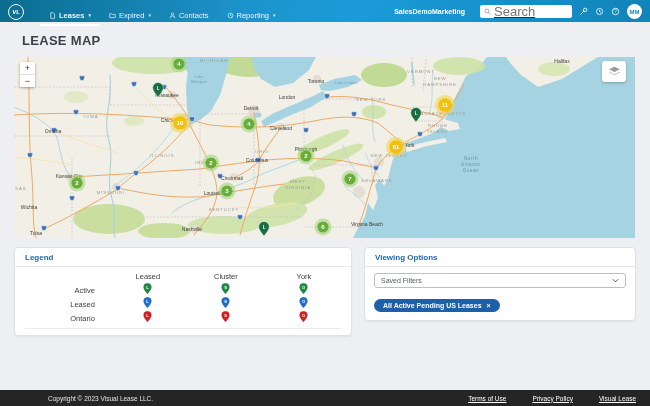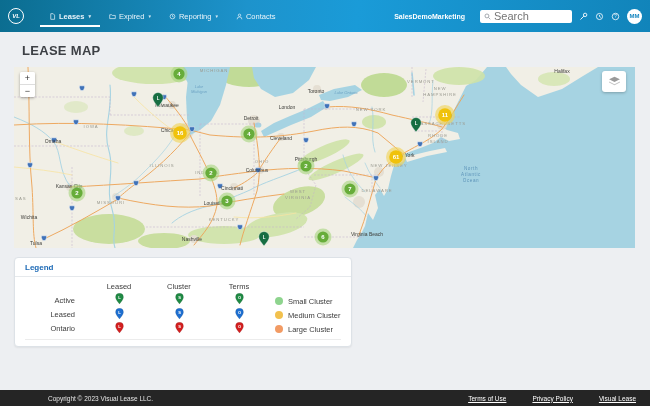--- a/index.html
+++ b/index.html
@@ -5,38 +5,38 @@
   * { margin:0; padding:0; box-sizing:border-box; }
   html,body { width:650px; height:406px; }
   body {
     font-family:"Liberation Sans", sans-serif;
     background:#edeff2;
     position:relative;
     overflow:hidden;
   }
   
   .nav {
-    height:22px; display:flex; align-items:center; padding:16px 8px;
+    height:22px; display:flex; align-items:flex-start; padding:4px 8px;
     background:linear-gradient(95deg,#0b6d90 0%,#1d93cc 38%,#1a9bd8 55%,#1184ba 100%);
   }
   .logo {
     width:16px; height:16px; border:1.3px solid #fff; border-radius:50%;
     display:flex; align-items:center; justify-content:center;
     color:#fff; font-size:6px; font-weight:bold; font-style:italic; margin-right:16px; flex:none; cursor:pointer;
   }
   #nav-items { display:flex; height:22px; }
   .nav-item { display:flex; align-items:center; gap:3px; color:#eaf4fa; font-size:7.5px; padding:0 9px; cursor:pointer; position:relative; }
   .nav-item.active { box-shadow:inset 0 -2px 0 #fff; font-weight:bold; }
   .nav-item svg { width:7px; height:7px; display:block; }
   .caret { font-size:5px; opacity:.9; margin-left:1px; }
   .nav-right { margin-left:auto; display:flex; align-items:center; gap:7px; }
   .account { color:#fff; font-size:7px; font-weight:600; margin-right:8px; }
   .search { background:#fff; border-radius:2px; height:13px; width:92px; display:flex; align-items:center; padding:0 4px; gap:3px; }
   .search svg { width:7px; height:7px; color:#8b9299; flex:none; }
-  .search input { border:0; outline:0; font-size:11px; width:100%; color:#333; background:transparent; font-family:"Liberation Sans",sans-serif; }
+  .search input { border:0; outline:0; font-size:13px; width:100%; color:#333; background:transparent; font-family:"Liberation Sans",sans-serif;text-decoration:underline; }
   .nav-ic { color:#eaf4fa; display:flex; cursor:pointer; }
   .nav-ic svg { width:9px; height:9px; }
   .avatar { width:15px; height:15px; border-radius:50%; background:#fff; color:#1787c0; font-size:6px; font-weight:bold; display:flex; align-items:center; justify-content:center; cursor:pointer; }
   
   main { padding:7px 14px 0; }
   h1 { font-size:13px; color:#3d4045; font-weight:600; letter-spacing:.3px; margin:4px 8px 9px; }
   .map-wrap { position:relative; width:621px; height:181px; background:#a6d3e2; }
   .map-wrap > svg { width:100%; height:100%; display:block; }
   .lbl-state { font-size:4.3px; fill:#9b9b91; letter-spacing:.9px; text-anchor:middle; }
   .lbl-city  { font-size:5px;  fill:#3e3e3a; text-anchor:middle; }
@@ -48,21 +48,21 @@
   .zoom-ctl button { display:block; width:100%; height:12px; border:0; background:#fff; font-size:9px; line-height:11px; color:#333; padding:0; cursor:pointer; font-family:"Liberation Sans",sans-serif; }
   .zoom-ctl .sep { height:1px; background:#ddd; }
   .layers-ctl { position:absolute; right:9px; top:4px; width:24px; height:21px; background:#fff; border:0; border-radius:3px; box-shadow:0 1px 3px rgba(0,0,0,.25); display:flex; align-items:center; justify-content:center; cursor:pointer; }
   .layers-ctl svg { width:13px; height:11px; }
   
   .panels { display:flex; gap:12px; margin-top:9px; align-items:flex-start; }
   .panel { background:#fff; border:1px solid #dde2e7; border-radius:4px; box-shadow:0 1px 2px rgba(0,0,0,.06); }
   .panel-h { font-size:8px; font-weight:bold; color:#1a68b5; padding:5px 10px 4px; border-bottom:1px solid #e6e9ec; }
   .legend { width:338px; }
   .viewing { flex:1; }
-  .legend-b { display:flex; padding:2px 8px 0; }
+  .legend-b { display:flex; padding:2px 8px 0;flex-direction:column; }
   #legend-table { border-collapse:collapse; font-size:7.5px; color:#3c3c3c; }
   #legend-table th, #legend-table td { font-weight:normal; height:14px; padding:0; }
   #legend-table .rowlab { width:66px; text-align:right; padding-right:14px; }
   #legend-table .pincol { width:60px; text-align:center; }
   #cluster-legend { margin-left:6px; margin-top:15px; }
   .cl-row { display:flex; align-items:center; gap:5px; height:14px; font-size:7.5px; color:#3c3c3c; }
   .cl-dot { width:8px; height:8px; border-radius:50%; flex:none; }
   .legend-foot { border-top:1px solid #ececec; margin:3px 10px 0; height:7px; }
   .viewing-b { padding:6px 9px 8px; }
   .select { border:1px solid #b9c1c9; border-radius:3px; height:15px; display:flex; align-items:center; justify-content:space-between; padding:0 6px; font-size:7px; color:#5a6068; background:#fff; cursor:pointer; }
@@ -97,35 +97,35 @@
           <svg viewBox="0 0 10 10" fill="none" stroke="currentColor" stroke-width="1">
             <path d="M1,2.5 h3 l1,1 h4 v4.5 h-8 z"></path>
           </svg>
         </span>
         <span>Expired</span>
         <span class="caret">▾</span>
       </div>
       <div class="nav-item">
         <span>
           <svg viewBox="0 0 10 10" fill="none" stroke="currentColor" stroke-width="1">
+            <circle cx="5" cy="3.2" r="1.7"></circle>
+            <path d="M1.6,9 a3.4,3.4 0 0 1 6.8,0"></path>
+          </svg>
+        </span>
+        <span>Contacts</span>
+      </div>
+      <div class="nav-item">
+        <span>
+          <svg viewBox="0 0 10 10" fill="none" stroke="currentColor" stroke-width="1">
             <circle cx="5" cy="5" r="3.4"></circle>
             <polyline points="5,3 5,5 6.8,5.8"></polyline>
           </svg>
         </span>
         <span>Reporting</span>
         <span class="caret">▾</span>
-      </div>
-      <div class="nav-item">
-        <span>
-          <svg viewBox="0 0 10 10" fill="none" stroke="currentColor" stroke-width="1">
-            <circle cx="5" cy="3.2" r="1.7"></circle>
-            <path d="M1.6,9 a3.4,3.4 0 0 1 6.8,0"></path>
-          </svg>
-        </span>
-        <span>Contacts</span>
       </div>
     </nav>
   <div class="nav-right">
     <span class="account">SalesDemoMarketing</span>
     <div class="search">
       <svg viewBox="0 0 10 10" fill="none" stroke="currentColor" stroke-width="1.1">
           <circle cx="4.2" cy="4.2" r="2.8"></circle>
           <line x1="6.4" y1="6.4" x2="9" y2="9"></line>
         </svg>
       <input placeholder="Search" style="">
@@ -430,21 +430,21 @@
   <section class="panels">
     <div class="panel legend">
       <div class="panel-h">Legend</div>
       <div class="legend-b">
         <table id="legend-table">
             <tbody>
               <tr>
                 <th class="rowlab"></th>
                 <th class="pincol">Leased</th>
                 <th class="pincol">Cluster</th>
-                <th class="pincol">Terms</th>
+                <th class="pincol">York</th>
               </tr>
               <tr>
                 <td class="rowlab">Active</td>
                 <td class="pincol"><svg width="9" height="12" viewBox="-6 -12.5 12 15.5">
                     <path d="M0,2 C-2.6,-1.4 -5.3,-4.4 -5.3,-7.2 A5.3,5.3 0 1 1 5.3,-7.2 C5.3,-4.4 2.6,-1.4 0,2 Z" fill="#1f8a44" stroke="rgba(0,0,0,.25)" stroke-width="0.5"></path>
                     <text x="0" y="-5" text-anchor="middle" font-size="5.5" font-weight="bold" fill="#fff" font-family="Liberation Sans,sans-serif">L</text>
                   </svg></td>
                 <td class="pincol"><svg width="9" height="12" viewBox="-6 -12.5 12 15.5">
                     <path d="M0,2 C-2.6,-1.4 -5.3,-4.4 -5.3,-7.2 A5.3,5.3 0 1 1 5.3,-7.2 C5.3,-4.4 2.6,-1.4 0,2 Z" fill="#1f8a44" stroke="rgba(0,0,0,.25)" stroke-width="0.5"></path>
                     <text x="0" y="-5" text-anchor="middle" font-size="5.5" font-weight="bold" fill="#fff" font-family="Liberation Sans,sans-serif">S</text>
@@ -479,36 +479,37 @@
                     <path d="M0,2 C-2.6,-1.4 -5.3,-4.4 -5.3,-7.2 A5.3,5.3 0 1 1 5.3,-7.2 C5.3,-4.4 2.6,-1.4 0,2 Z" fill="#d21f1f" stroke="rgba(0,0,0,.25)" stroke-width="0.5"></path>
                     <text x="0" y="-5" text-anchor="middle" font-size="5.5" font-weight="bold" fill="#fff" font-family="Liberation Sans,sans-serif">S</text>
                   </svg></td>
                 <td class="pincol"><svg width="9" height="12" viewBox="-6 -12.5 12 15.5">
                     <path d="M0,2 C-2.6,-1.4 -5.3,-4.4 -5.3,-7.2 A5.3,5.3 0 1 1 5.3,-7.2 C5.3,-4.4 2.6,-1.4 0,2 Z" fill="#d21f1f" stroke="rgba(0,0,0,.25)" stroke-width="0.5"></path>
                     <text x="0" y="-5" text-anchor="middle" font-size="5.5" font-weight="bold" fill="#fff" font-family="Liberation Sans,sans-serif">O</text>
                   </svg></td>
               </tr>
             </tbody>
           </table>
-        <div id="cluster-legend">
-            <div class="cl-row">
-              <span class="cl-dot" style="background:#8ed48e"></span>
-              <span>Small Cluster</span>
-            </div>
-            <div class="cl-row">
-              <span class="cl-dot" style="background:#f2c14e"></span>
-              <span>Medium Cluster</span>
-            </div>
-            <div class="cl-row">
-              <span class="cl-dot" style="background:#f29b64"></span>
-              <span>Large Cluster</span>
-            </div>
-          </div>
       </div>
       <div class="legend-foot"></div>
+    </div>
+    <div class="panel viewing">
+      <div class="panel-h">Viewing Options</div>
+      <div class="viewing-b">
+        <div class="select">
+          <span>Saved Filters</span>
+          <svg viewBox="0 0 8 5" fill="none" stroke="currentColor" stroke-width="1">
+              <polyline points="1,1 4,4 7,1"></polyline>
+            </svg>
+        </div>
+        <div id="chips"><span class="chip">
+              <span>All Active Pending US Leases</span>
+              <span class="x">×</span>
+            </span></div>
+      </div>
     </div>
   </section>
 </main>
 
 <footer>
   <span>Copyright © 2023 Visual Lease LLC.</span>
   <div id="footer-links">
       <a href="#">Terms of Use</a>
       <a href="#">Privacy Policy</a>
       <a href="#">Visual Lease</a>

